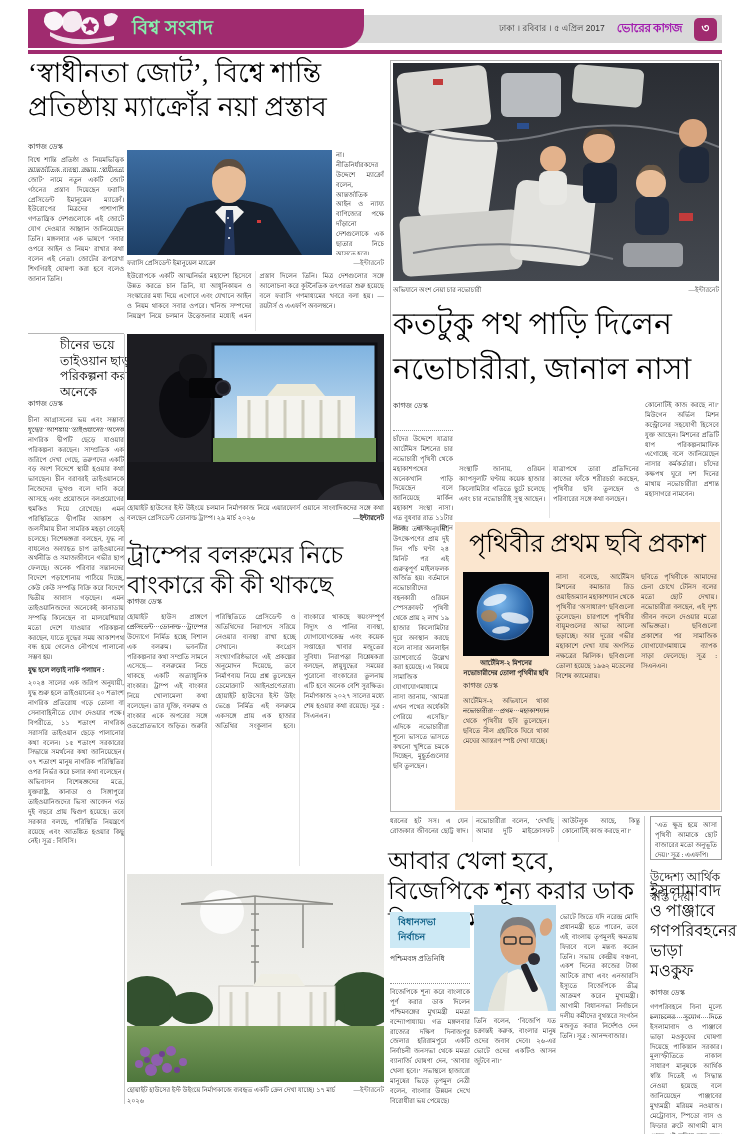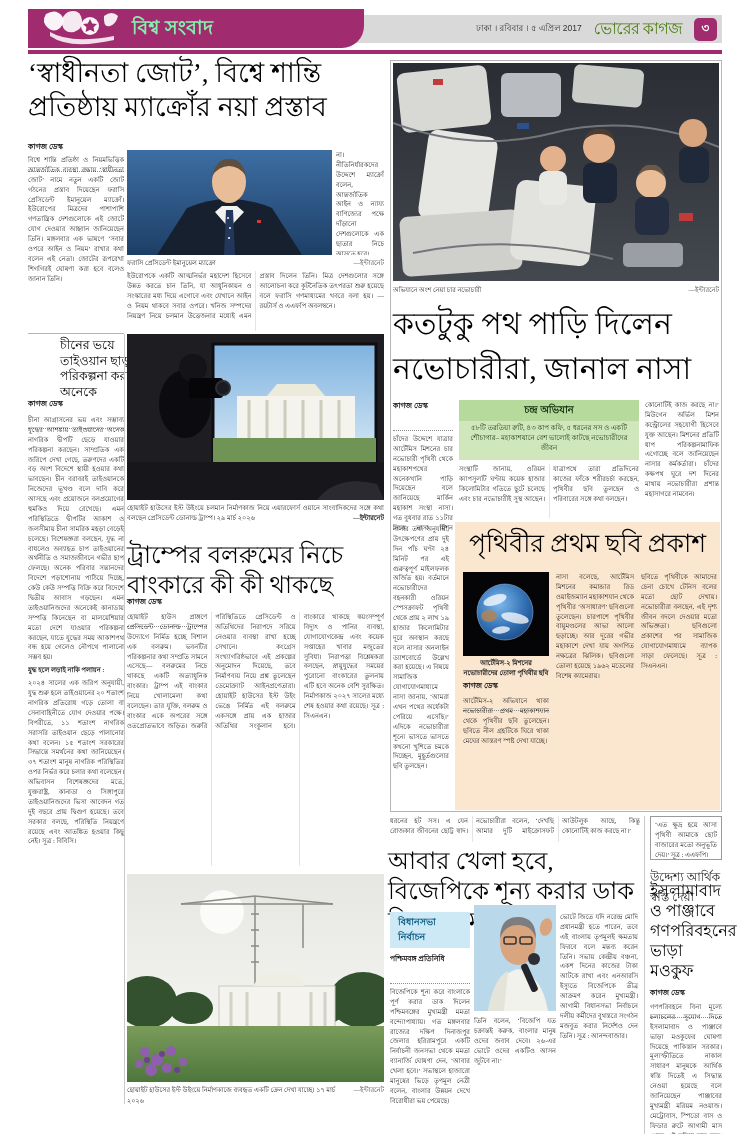--- a/index.html
+++ b/index.html
@@ -8,31 +8,31 @@
           font-family:"Liberation Serif","DejaVu Serif",serif; overflow:hidden; margin:0 auto; }
   .abs { position:absolute; }
 
   
   .banner-left { left:28px; top:9px; width:336px; height:39px; background:#a02b6f;
                  border-radius:0 0 22px 0; display:flex; align-items:center; z-index:2; }
   .gray-strip  { left:330px; top:15px; width:392px; height:28px; background:#d9d9d9;
                  display:flex; align-items:center; justify-content:flex-end; gap:12px; padding-right:5px; z-index:1; }
   .section-title { color:#86efac; font-weight:bold; font-size:19px; margin-left:12px; letter-spacing:.5px; }
   .dateline { font-size:8.5px; color:#333; font-family:"Liberation Sans",sans-serif; }
-  .masthead { font-size:16px; font-weight:normal; color:#4d7c0f; letter-spacing:-.5px; }
+  .masthead { font-size:12px; font-weight:bold; color:#a21caf; letter-spacing:-.5px; }
   .pagenum-box { width:23px; height:23px; background:#a02b6f; border-radius:5px; color:#fff;
                  display:flex; align-items:center; justify-content:center; font-size:12px; font-weight:bold; }
   .head-rule { left:28px; top:50px; width:694px; height:4px; background:#a02b6f; }
 
   
   .hl   { font-weight:normal; color:#000; line-height:1.25; }
   .bt   { font-size:6.6px; line-height:1.5; text-align:justify; color:#1d1d1d; overflow:hidden; }
   .bt .para { display:block; margin-top:3px; }
   .subhead { display:block; font-weight:bold; margin-top:3px; }
-  .byline { font-size:7.5px; font-weight:bold; color:#101010; border-bottom:1px dotted #8a8a8a;
+  .byline { font-size:7.5px; font-weight:normal; color:#101010; border-bottom:1px dotted #8a8a8a;
             padding-bottom:18px; }
   .capline { font-size:6.5px; color:#222; display:flex; justify-content:space-between; gap:6px; }
   .capline .credit { white-space:nowrap; color:#333; }
   .cols2 { column-count:2; column-gap:8px; column-rule:1px solid #e4e4e4; }
   .cols3 { column-count:3; column-gap:8px; column-rule:1px solid #e4e4e4; }
   .v-div { width:1px; background:#c9c9c9; }
   .h-div { height:1px; background:#b5b5b5; }
 
   .right-box { left:390px; top:60px; width:332px; height:752px; border:1px solid #b5b5b5; background:#fff; }
   .photo-frame { overflow:hidden; background:#222; }
@@ -253,24 +253,20 @@
   <div class="abs capline" style="left:393px;top:285px;width:326px;">
     <span>অভিযানে অংশ নেয়া চার নভোচারী</span>
     <span class="credit">—ইন্টারনেট</span>
   </div>
   <div class="abs hl" style="left:393px;top:301px;width:327px;height:94px;font-size:30px;line-height:1.5;">কতটুকু পথ পাড়ি দিলেন নভোচারীরা, জানাল নাসা</div>
 
   <div class="abs" style="left:393px;top:400px;width:60px;height:118px;">
     <div class="byline">কাগজ ডেস্ক</div>
     <div class="bt" style="height:100px;margin-top:3px;">চাঁদের উদ্দেশে যাত্রার আর্টেমিস মিশনের চার নভোচারী পৃথিবী থেকে মহাকাশপথের অনেকখানি পাড়ি দিয়েছেন বলে জানিয়েছে মার্কিন মহাকাশ সংস্থা নাসা। গত বুধবার রাত ১১টার দিকে নাসা মিশন কন্ট্রোল থেকে নভোচারীদের সর্বশেষ অবস্থান জানানো হয়।</div>
   </div>
-  <div class="abs green-box" style="left:459px;top:400px;width:180px;height:60px;">
-    <div class="gb-title">চন্দ্র অভিযান</div>
-    <div class="gb-text">৫৮টি তরতিয়া রুটি, ৪৩ কাপ কফি, ৫ ধরনের সস ও একটি শৌচাগার– মহাকাশযানে বেশ ভালোই কাটছে নভোচারীদের জীবন</div>
-  </div>
   <div class="abs bt cols2" style="left:459px;top:464px;width:180px;height:54px;">সংস্থাটি জানায়, ওরিয়ন ক্যাপসুলটি ঘণ্টায় কয়েক হাজার কিলোমিটার গতিতে ছুটে চলেছে এবং চার নভোচারীই সুস্থ আছেন। যাত্রাপথে তারা প্রতিদিনের কাজের ফাঁকে শরীরচর্চা করছেন, পৃথিবীর ছবি তুলছেন ও পরিবারের সঙ্গে কথা বলছেন।</div>
   <div class="abs bt" style="left:645px;top:400px;width:74px;height:118px;">কোনোটিই কাজ করছে না।’ মিউগেন অর্ভিল মিশন কন্ট্রোলের সহযোগী হিসেবে যুক্ত আছেন। মিশনের প্রতিটি ধাপ পরিকল্পনামাফিক এগোচ্ছে বলে জানিয়েছেন নাসার কর্মকর্তারা। চাঁদের কক্ষপথ ঘুরে দশ দিনের মাথায় নভোচারীরা প্রশান্ত মহাসাগরে নামবেন।</div>
 
   <div class="abs peach-box" style="left:455px;top:522px;width:265px;height:288px;"></div>
   <div class="abs bt" style="left:393px;top:524px;width:56px;height:284px;">নাসার তথ্য অনুযায়ী, উৎক্ষেপণের প্রায় দুই দিন পাঁচ ঘণ্টা ২৪ মিনিট পর এই গুরুত্বপূর্ণ মাইলফলক অর্জিত হয়। বর্তমানে নভোচারীদের বহনকারী ওরিয়ন স্পেসক্রাফট পৃথিবী থেকে প্রায় ২ লাখ ১৯ হাজার কিলোমিটার দূরে অবস্থান করছে বলে নাসার অনলাইন ড্যাশবোর্ডে উল্লেখ করা হয়েছে। এ বিষয়ে সামাজিক যোগাযোগমাধ্যমে নাসা জানায়, ‘আমরা এখন পথের অর্ধেকটা পেরিয়ে এসেছি।’ এদিকে নভোচারীরা শূন্যে ভাসতে ভাসতে কখনো খুশিতে চমকে দিচ্ছেন, মুহূর্তগুলোর ছবি তুলছেন।</div>
   <div class="abs hl" style="left:461px;top:528px;width:253px;height:40px;font-size:25px;text-align:center;">পৃথিবীর প্রথম ছবি প্রকাশ</div>
 
   <div class="abs photo-frame" style="left:463px;top:572px;width:86px;height:84px;">
     <svg width="86" height="84" viewBox="0 0 86 84">
       <defs>

